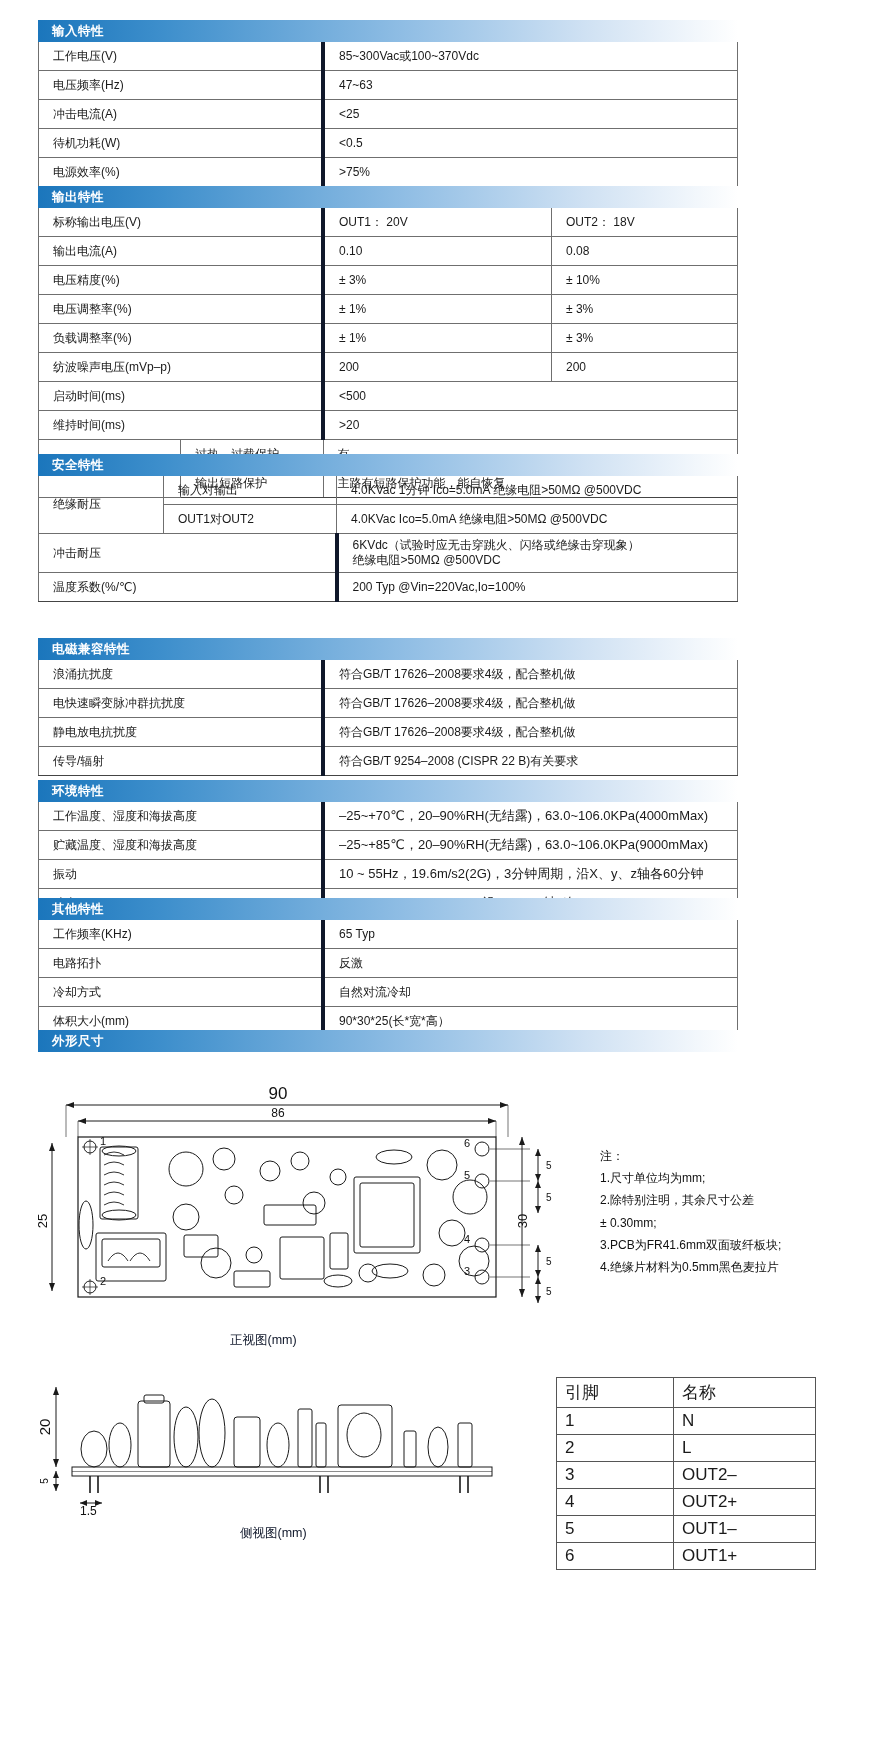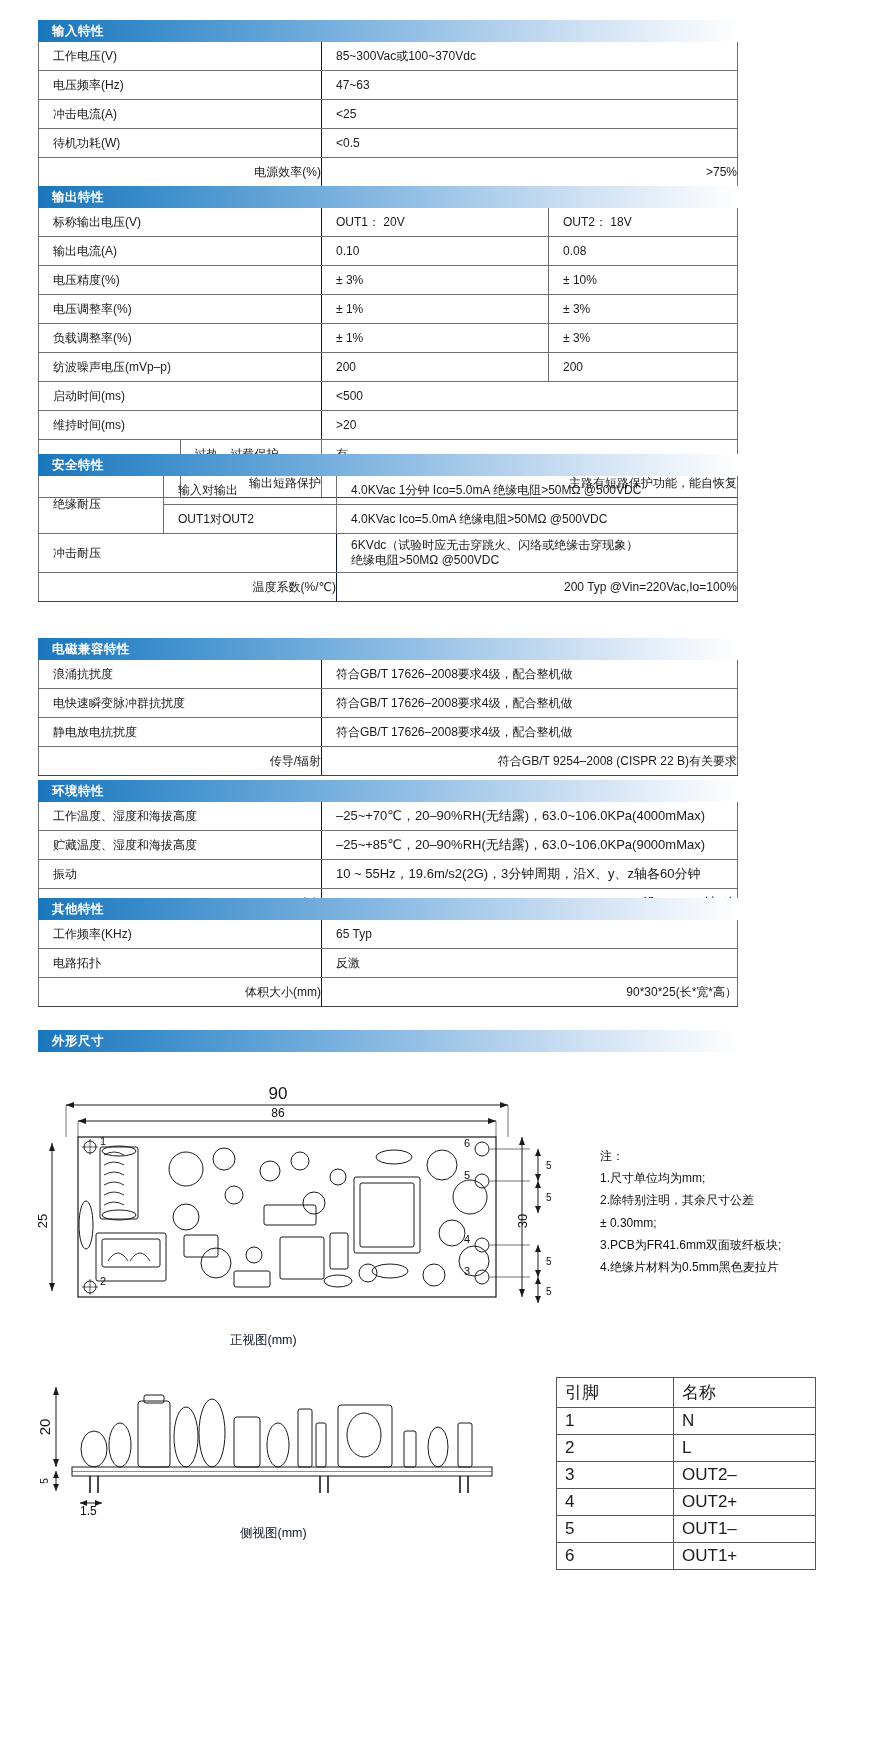--- a/index.html
+++ b/index.html
@@ -28,22 +28,22 @@
     width:100%; border-collapse:collapse; table-layout:fixed;
     font-size:12px;
   }
   table.spec td{
     border-bottom:1px solid #6f6f6f;
     padding:4px 0 4px 14px;
     height:20px;
     vertical-align:middle;
     line-height:1.25;
   }
-  table.spec tr:last-child td{ border-bottom:1px solid #444;text-align:right; }
-  td.label{ width:268px; border-right:1px solid #0f172a; }
+  table.spec tr:last-child td{ border-bottom:1px solid #444; }
+  td.label{ width:268px; border-right:4px solid #0f172a; }
   td.sublabel{ border-right:1px solid #6f6f6f; }
   td.val{ padding-left:10px; }
   td.val2{ padding-left:10px; border-left:1px solid #6f6f6f; }
   .outer-l{ border-left:1px solid #6f6f6f; }
   .outer-r{ border-right:1px solid #6f6f6f; }
   .grp{ border-right:1px solid #6f6f6f; text-align:left; padding-left:14px; }
   .thin{ font-size:13px; }
   .two-line{ line-height:1.45;margin-left:14px; }
 
   
@@ -233,20 +233,24 @@
     <div class="sec-head">其他特性</div>
     <table class="spec">
       <tbody>
           <tr>
         <td class="label outer-l">工作频率(KHz)</td>
         <td class="val outer-r">65 Typ</td>
       </tr>
       <tr>
         <td class="label outer-l">电路拓扑</td>
         <td class="val outer-r">反激</td>
+      </tr>
+      <tr>
+        <td class="label outer-l">冷却方式</td>
+        <td class="val outer-r">自然对流冷却</td>
       </tr>
       <tr>
         <td class="label outer-l">体积大小(mm)</td>
         <td class="val outer-r">90*30*25(长*宽*高）</td>
       </tr>
     </tbody>
       </table>
   </div>
 
   <div class="block" style="top:1030px;">

